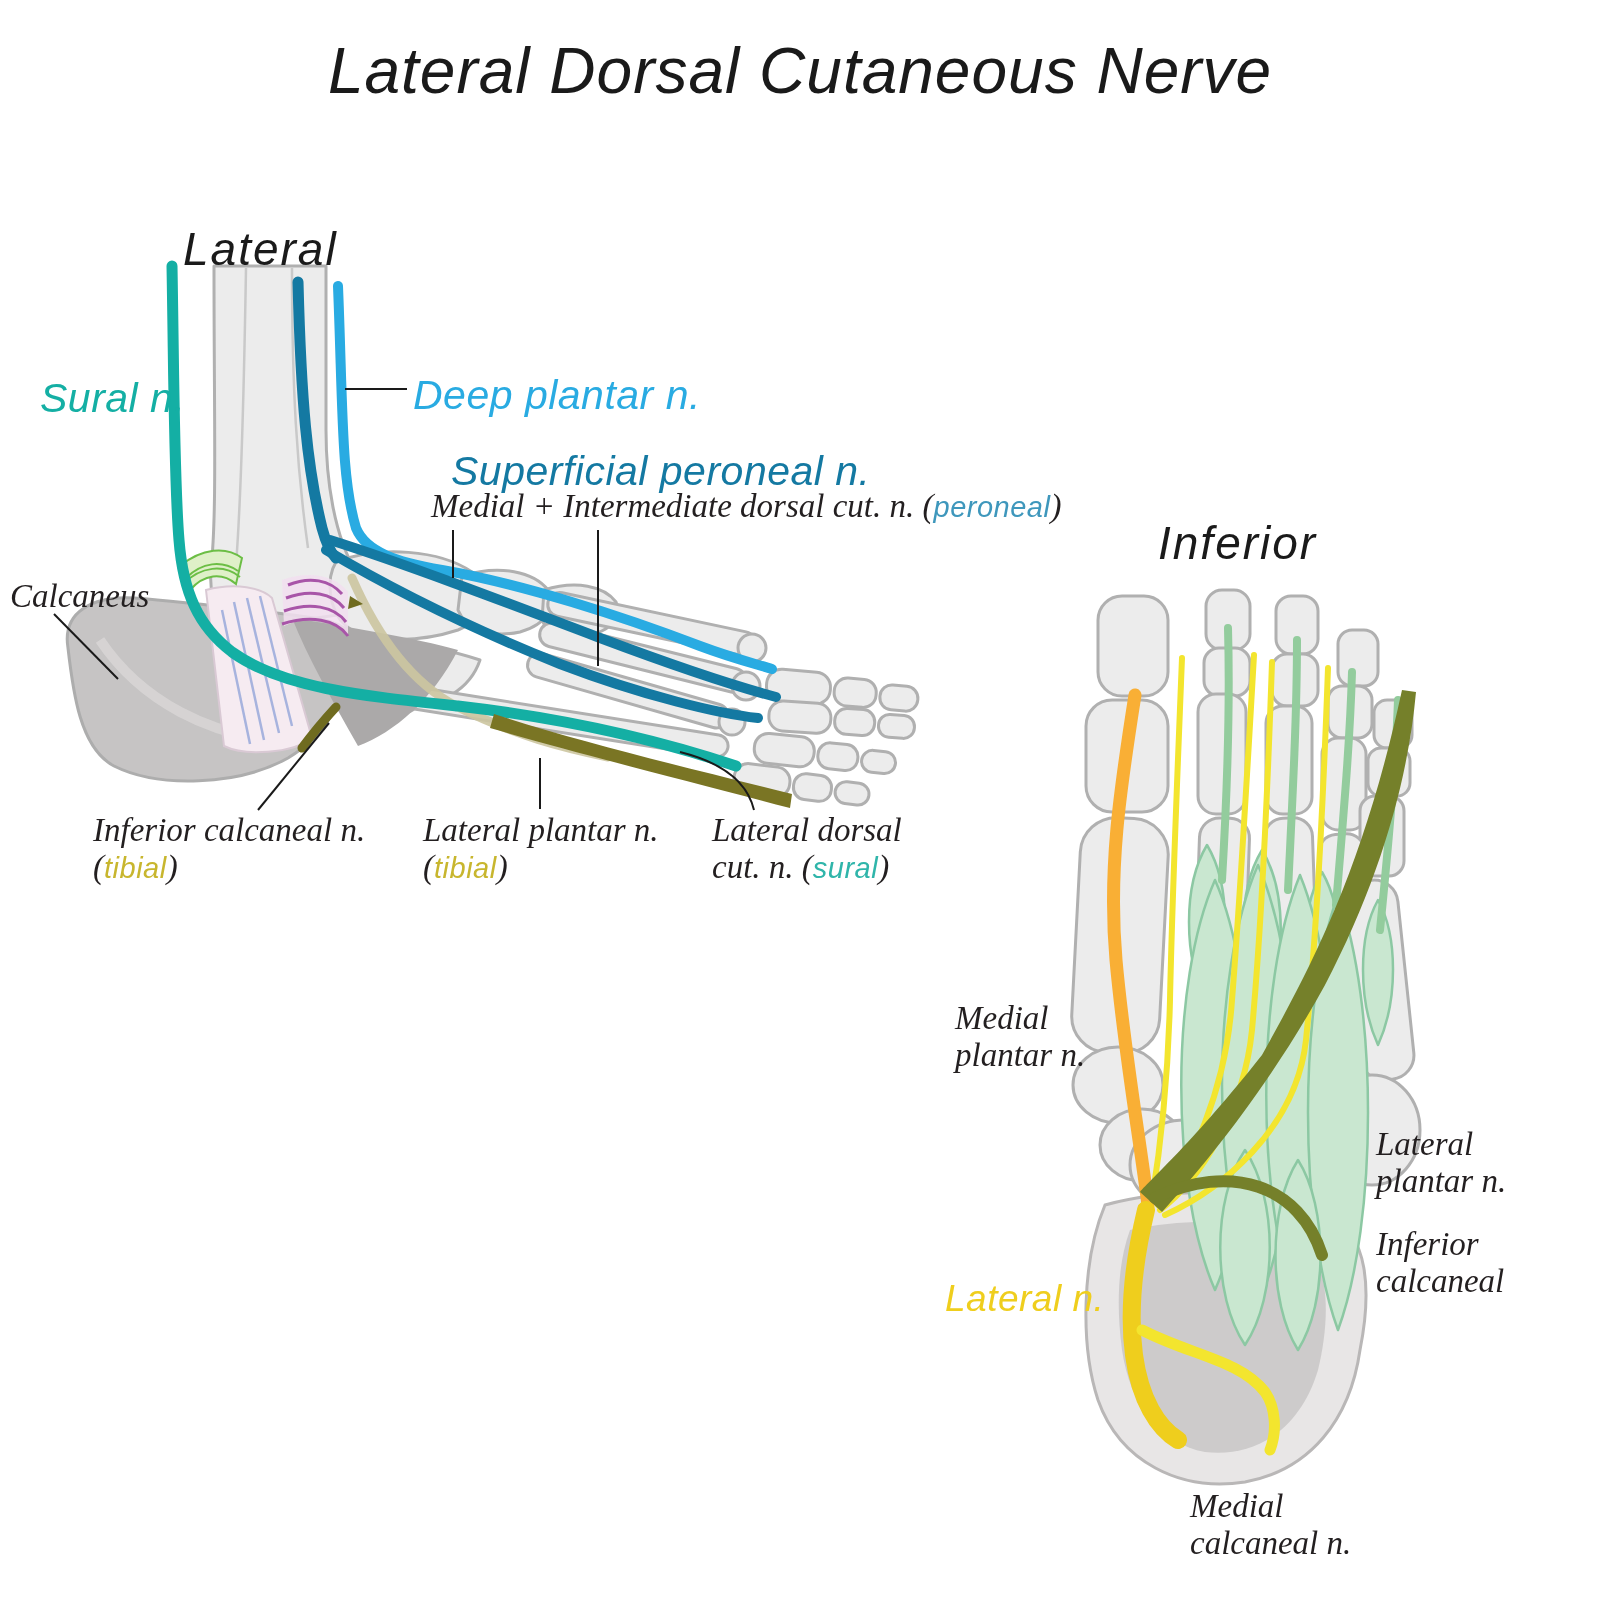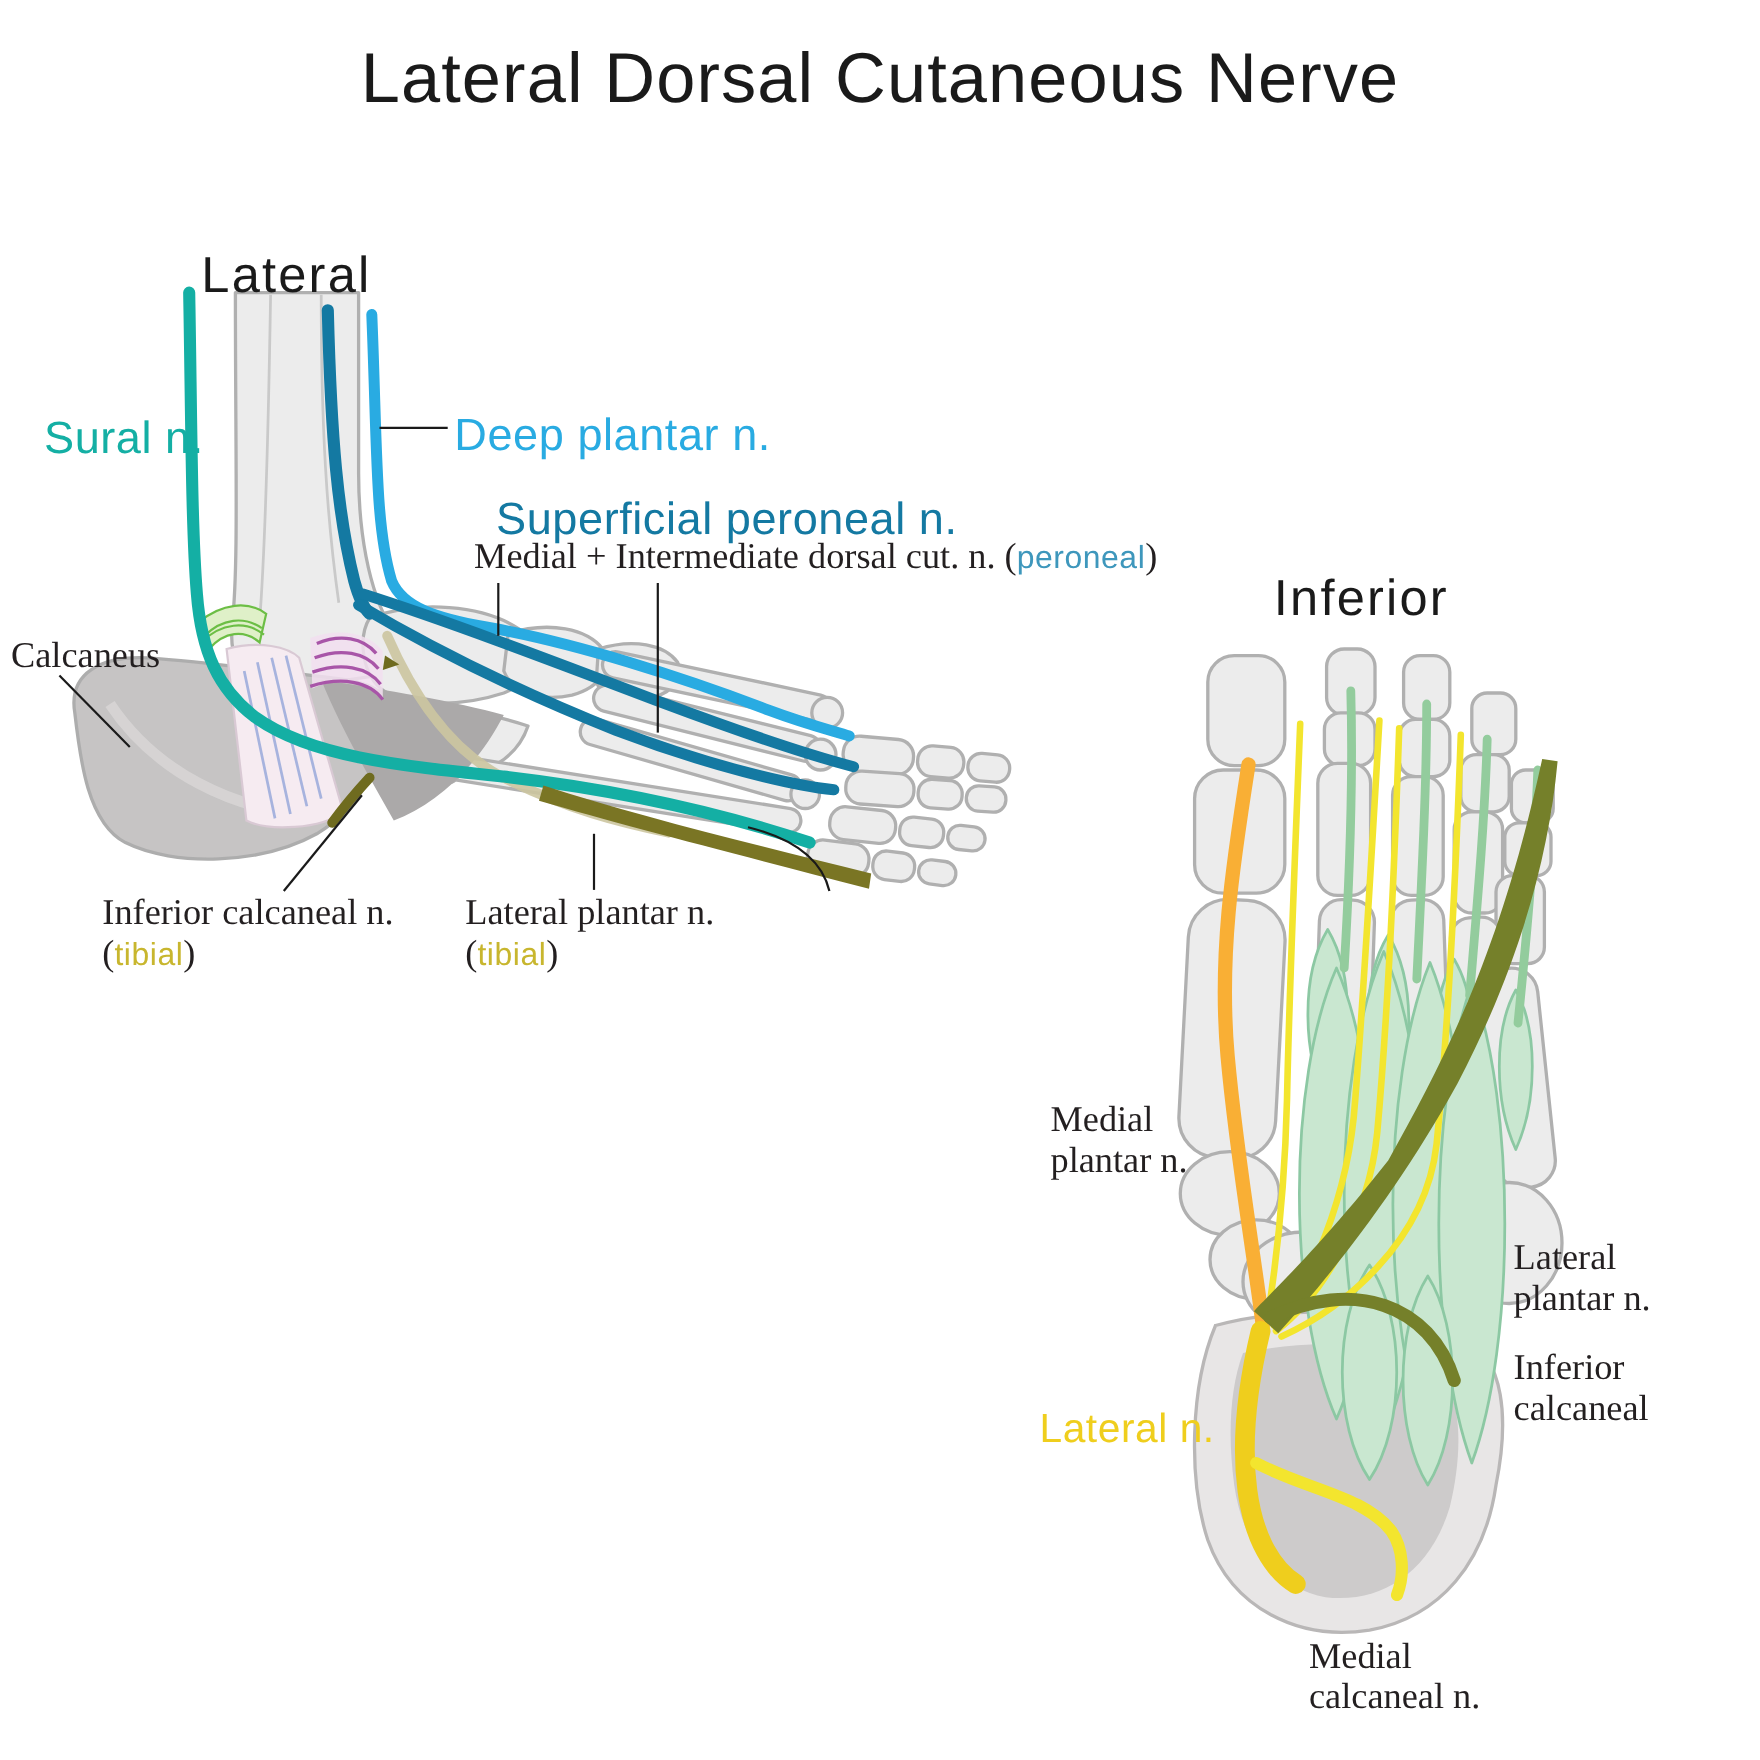--- a/index.html
+++ b/index.html
@@ -1,17 +1,17 @@
 <!DOCTYPE html>
 <html style="--heading_text: #1A1A1A; --sural_teal: #14AFA4; --sural_text_teal: #2FB5AA; --deep_peroneal_blue: #29ABE2; --superficial_peroneal_blue: #1479A2; --peroneal_text_blue: #3E97BC; --tibial_yellow: #EFCE1D; --tibial_text_olive: #C8B62E; --olive_nerve: #7A7524; --olive_nerve_inferior: #75802A; --khaki_faded: #CCC5A0; --orange_nerve: #F9AF35; --bright_yellow_nerve: #F3E52E; --muscle_green_fill: #C9E7D0; --muscle_green_stroke: #8CC8A3; --tendon_green: #93CC9D; --bone_fill: #ECECEC; --bone_stroke: #B0B0B0; --calcaneus_fill: #C6C4C4; --wedge_gray: #ABA9A9; --ligament_green_stripe: #6CBE45; --ligament_green_fill: #DFF0C8; --ligament_purple_stripe: #A855A8; --ligament_purple_fill: #F2DFF0; --ligament_pink_fill: #F6EBF1; --ligament_blue_stripe: #9FAEDC;"><head>
 <meta charset="utf-8">
 <style>
   html,body{margin:0;padding:0;background:#ffffff;}
   .canvas{position:relative;width:1504px;height:1600px;background:#ffffff;overflow:hidden;
-          font-family:"Liberation Sans",sans-serif;}
+          font-family:"Liberation Sans",sans-serif;font-style:italic;}
   .art{position:absolute;left:0;top:0;}
   .label{position:absolute;white-space:nowrap;}
   .page-title{position:absolute;left:0;top:34px;width:1600px;text-align:center;
               font-size:64px;font-weight:500;letter-spacing:1px;color:var(--heading_text);}
   .view-heading{font-size:46px;letter-spacing:2px;color:var(--heading_text);}
   .sans-label{font-size:41px;letter-spacing:0.5px;}
   .serif{font-family:"Liberation Serif","DejaVu Serif",serif;font-size:33px;color:#231F20;line-height:1.12;}
   .serif .inline-sans{font-family:"Liberation Sans",sans-serif;font-size:29px;letter-spacing:0.5px;}
   .sural-color{color:var(--sural_teal);}
   .deep-color{color:var(--deep_peroneal_blue);}
@@ -280,20 +280,24 @@
   <div class="label serif" style="left:93px;top:812px">
     <div>Inferior calcaneal n.</div>
     <div><span>(</span><span class="inline-sans tibial-text-color">tibial</span><span>)</span></div>
   </div>
 
   <div class="label serif" style="left:423px;top:812px">
     <div>Lateral plantar n.</div>
     <div><span>(</span><span class="inline-sans tibial-text-color">tibial</span><span>)</span></div>
   </div>
 
+  <div class="label serif" style="left:712px;top:812px">
+    <div>Lateral dorsal</div>
+    <div><span>cut. n. (</span><span class="inline-sans sural-text-color">sural</span><span>)</span></div>
+  </div>
 
   <div class="label view-heading" style="left:1158px;top:516px">Inferior</div>
 
   <div class="label serif" style="left:955px;top:1000px">
     <div>Medial</div>
     <div>plantar n.</div>
   </div>
 
   <div class="label serif" style="left:1376px;top:1126px">
     <div>Lateral</div>

